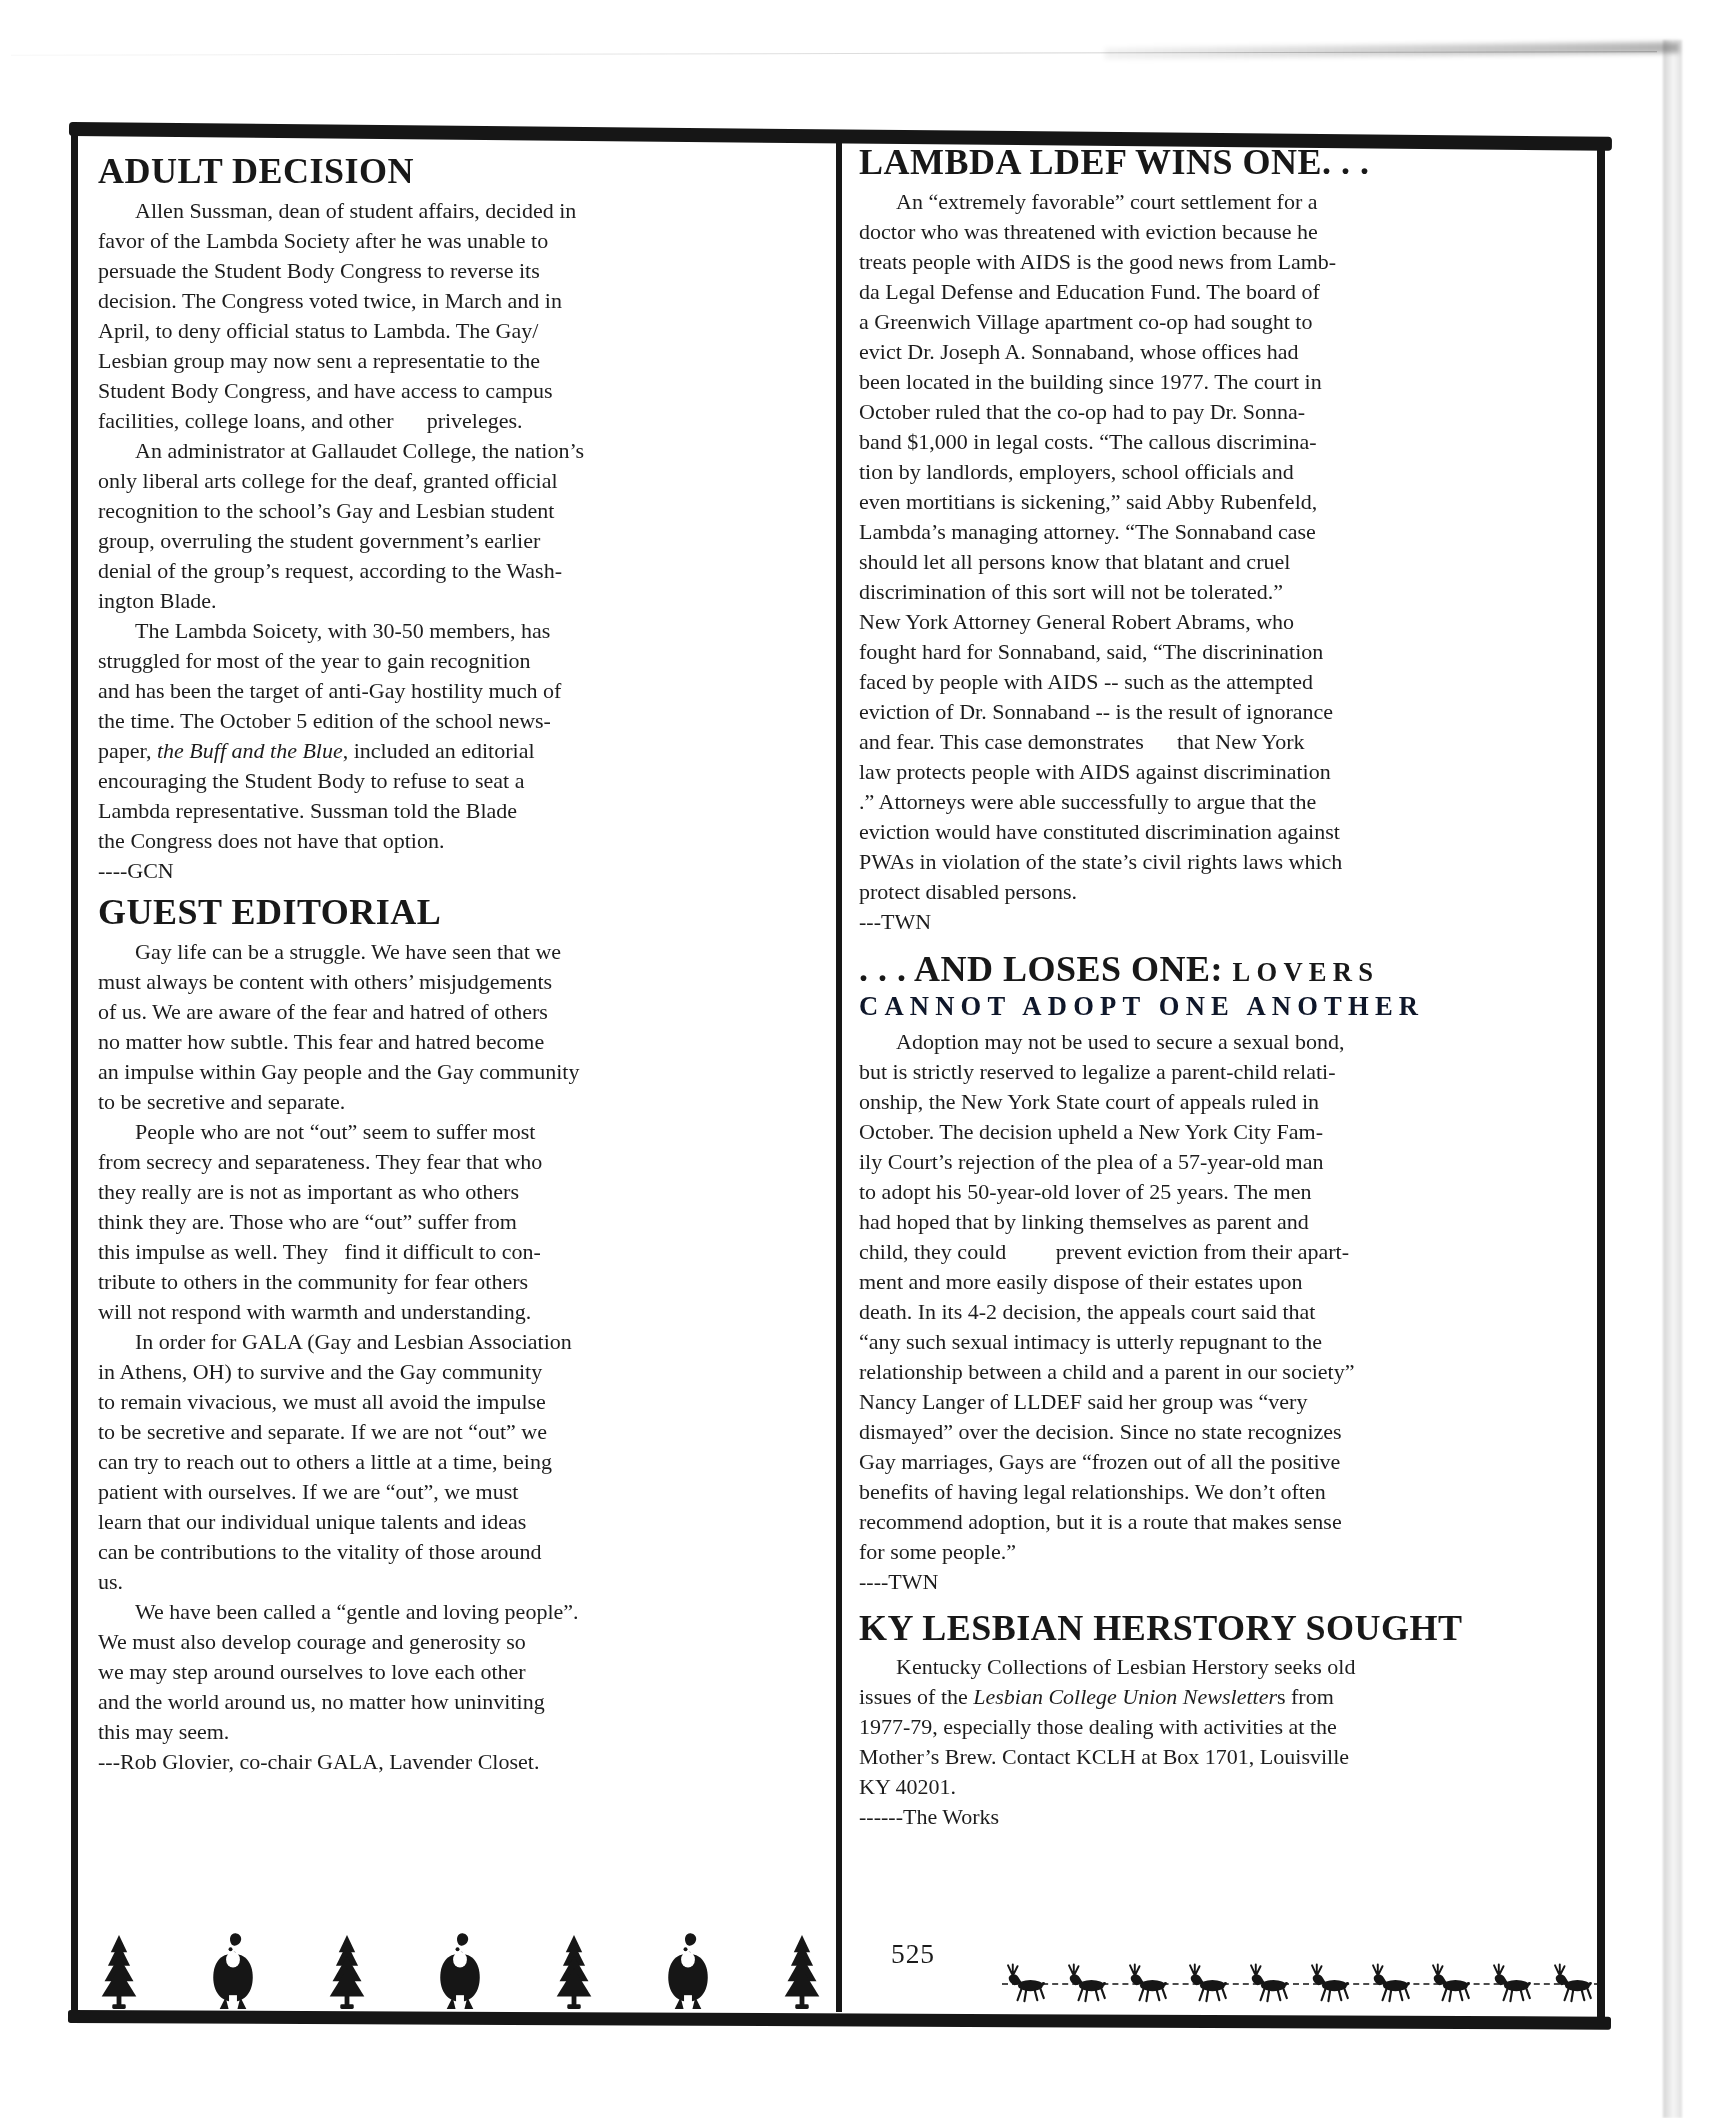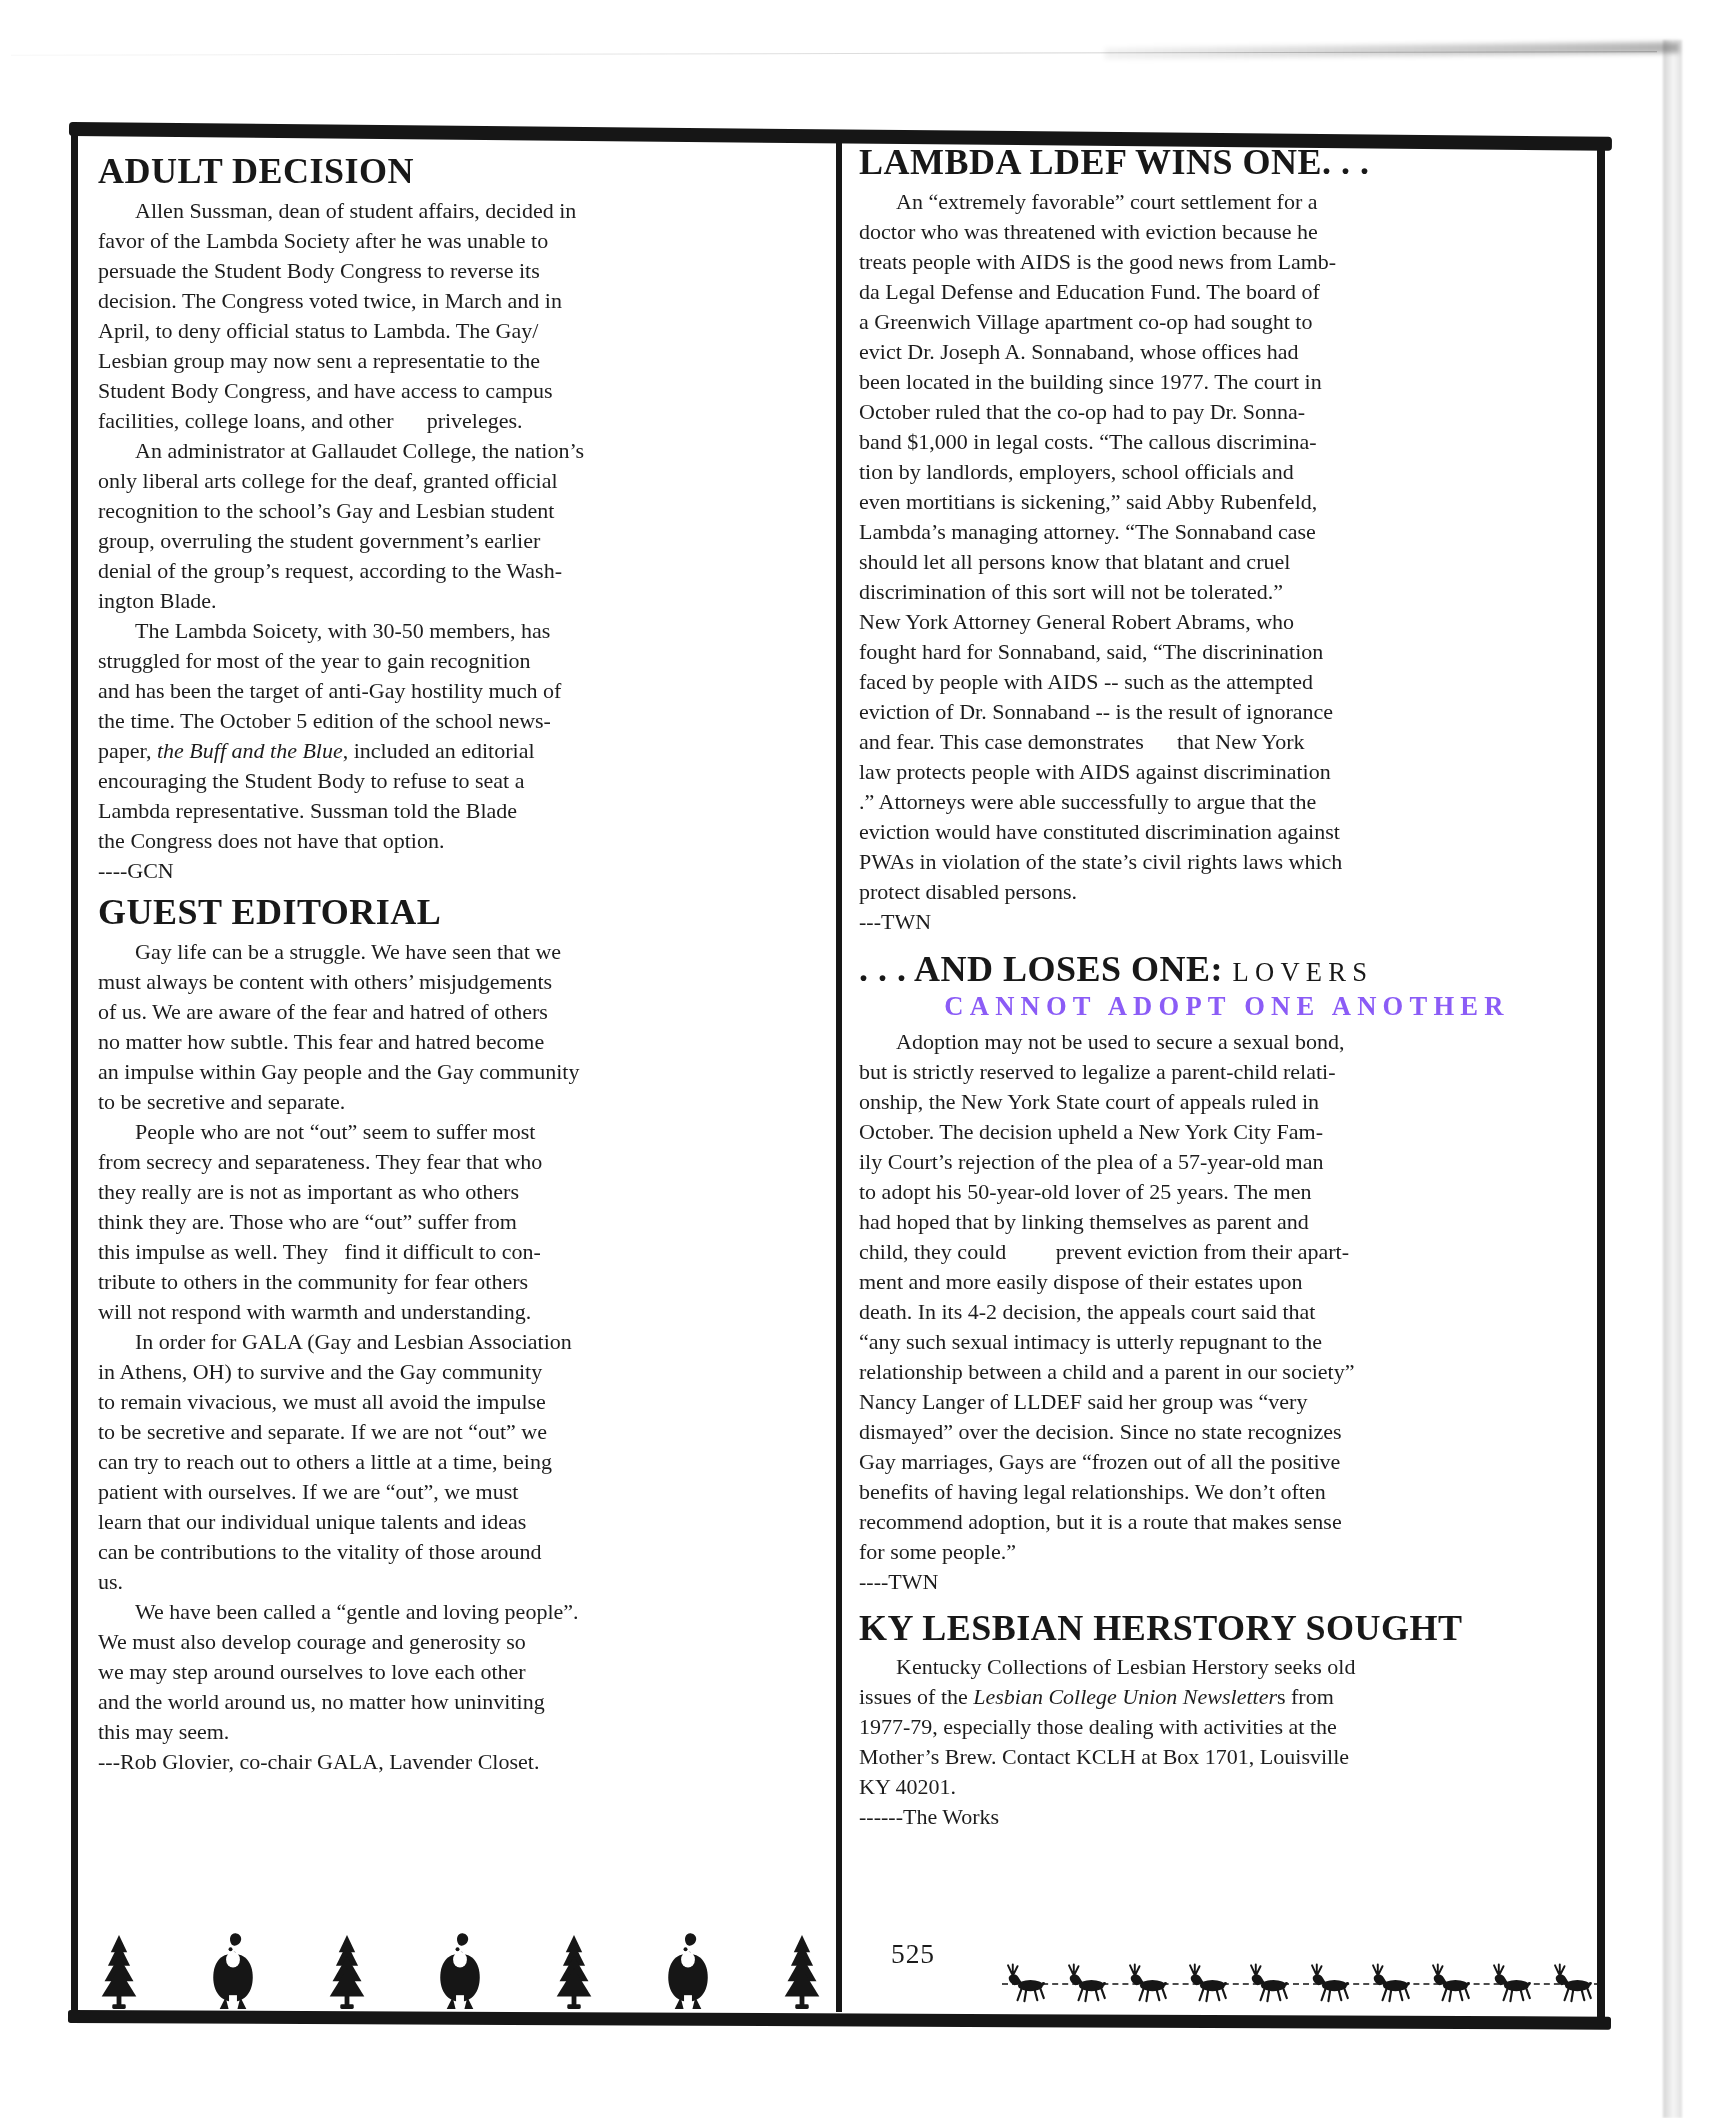--- a/index.html
+++ b/index.html
@@ -40,25 +40,25 @@
   .col-left  { left:98px;  top:153px; width:734px; }
   .col-right { left:859px; top:144px; width:736px; }
   .headline {
     font-weight:700; font-size:36px; line-height:1.04;
     letter-spacing:0.5px; margin:0 0 5.7px 0; color:#181818;
   }
   .headline.mt1 { margin-top:7.6px; }
   .headline.mt2 { margin-top:14.2px; margin-bottom:1.9px; }
   .headline.mt3 { margin-top:12.3px; margin-bottom:4.7px; }
   .h-sub {
-    font-weight:400; font-size:26.6px; letter-spacing:6.2px; color:#181818;
+    font-weight:700; font-size:26.6px; letter-spacing:6.2px; color:#181818;
   }
   .h-line2 {
-    font-weight:700; font-size:26.6px; letter-spacing:6.2px; color:#8b5cf6;
-    margin:2.8px 0 6.6px 0; line-height:1.1;text-align:center;
+    font-weight:700; font-size:26.6px; letter-spacing:6.2px; color:#0f172a;
+    margin:2.8px 0 6.6px 0; line-height:1.1;
   }
   .par {
     margin:0; white-space:pre-line;
     font-size:22px; line-height:30px; text-indent:37px;
     color:#1d1d1d;
   }
   .par .seg { white-space:pre-line; }
   .ital { font-style:italic; }
   .signoff { text-indent:0; }
   

